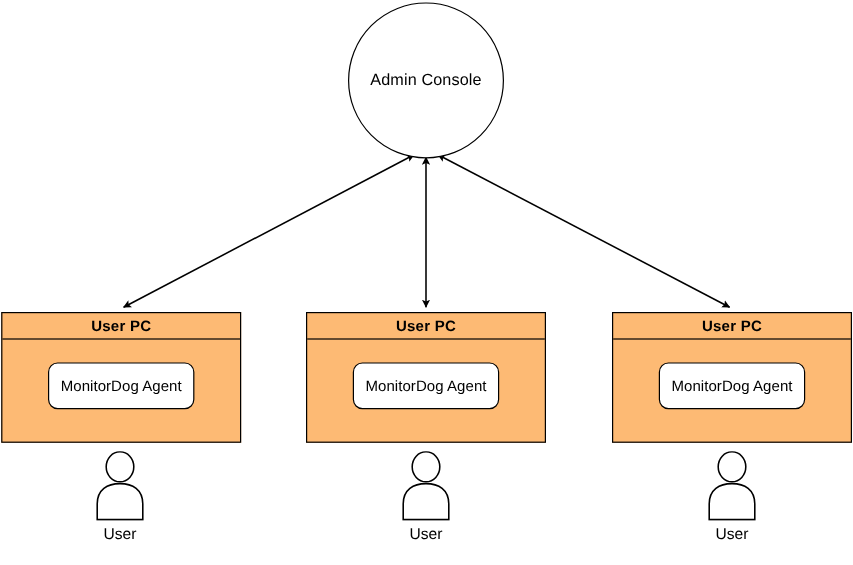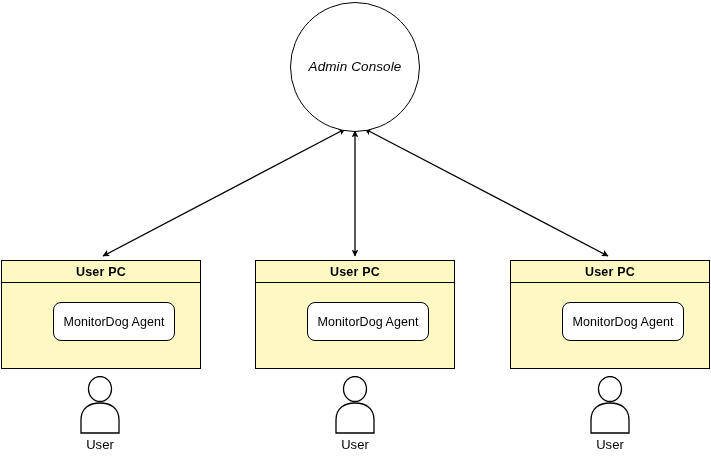--- a/index.html
+++ b/index.html
@@ -44,21 +44,21 @@
     line-height: 1.15;
     text-align: center;
     letter-spacing: 0.1px;
   }
 
   
   .pc-node {
     position: absolute;
     box-sizing: border-box;
     border: 1.3px solid #000000;
-    background: #fef9c3;
+    background: #fdba74;
   }
   .pc-header {
     box-sizing: border-box;
     height: 22px;
     border-bottom: 1.3px solid #000000;
     display: flex;
     align-items: center;
     justify-content: center;
   }
   .pc-header-label {
@@ -79,21 +79,20 @@
     transform: translateX(-50%);
     top: 19px;
     width: 122px;
     height: 39px;
     border: 1.3px solid #000000;
     border-radius: 8px;
     background: #ffffff;
     display: flex;
     align-items: center;
     justify-content: center;
-    margin-left: 13px;
   }
   .agent-label {
     font-size: 12.5px;
     letter-spacing: 0.05px;
     white-space: nowrap;
   }
 
   
   .actor-node {
     position: absolute;
@@ -126,21 +125,21 @@
       </marker>
     </defs>
 
     <line x1="345" y1="129" x2="103" y2="256" stroke="#000000" stroke-width="1.3" marker-start="url(#arrow-start)" marker-end="url(#arrow-end)"></line>
 
     <line x1="355" y1="131" x2="355" y2="256" stroke="#000000" stroke-width="1.3" marker-start="url(#arrow-start)" marker-end="url(#arrow-end)"></line>
 
     <line x1="365" y1="129" x2="608" y2="256" stroke="#000000" stroke-width="1.3" marker-start="url(#arrow-start)" marker-end="url(#arrow-end)"></line>
   </svg>
 
-  <div class="circle-node" style="left:290px; top:2px; width:130px; height:130px;font-style:italic;">
+  <div class="circle-node" style="left:290px; top:2px; width:130px; height:130px;">
     <span class="node-label">Admin Console</span>
   </div>
 
   <div class="pc-node" style="left:1px; top:260px; width:200px; height:109px;">
     <div class="pc-header">
       <span class="pc-header-label">User PC</span>
     </div>
     <div class="pc-body">
       <div class="agent-node">
         <span class="agent-label">MonitorDog Agent</span>

